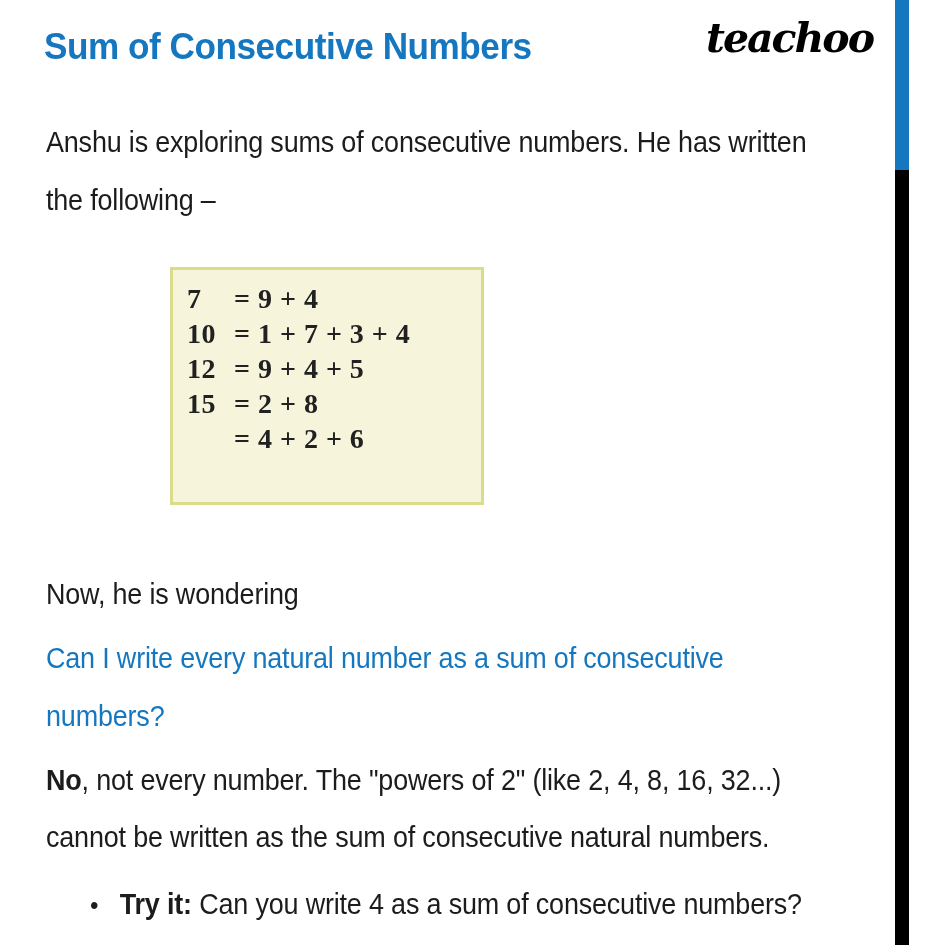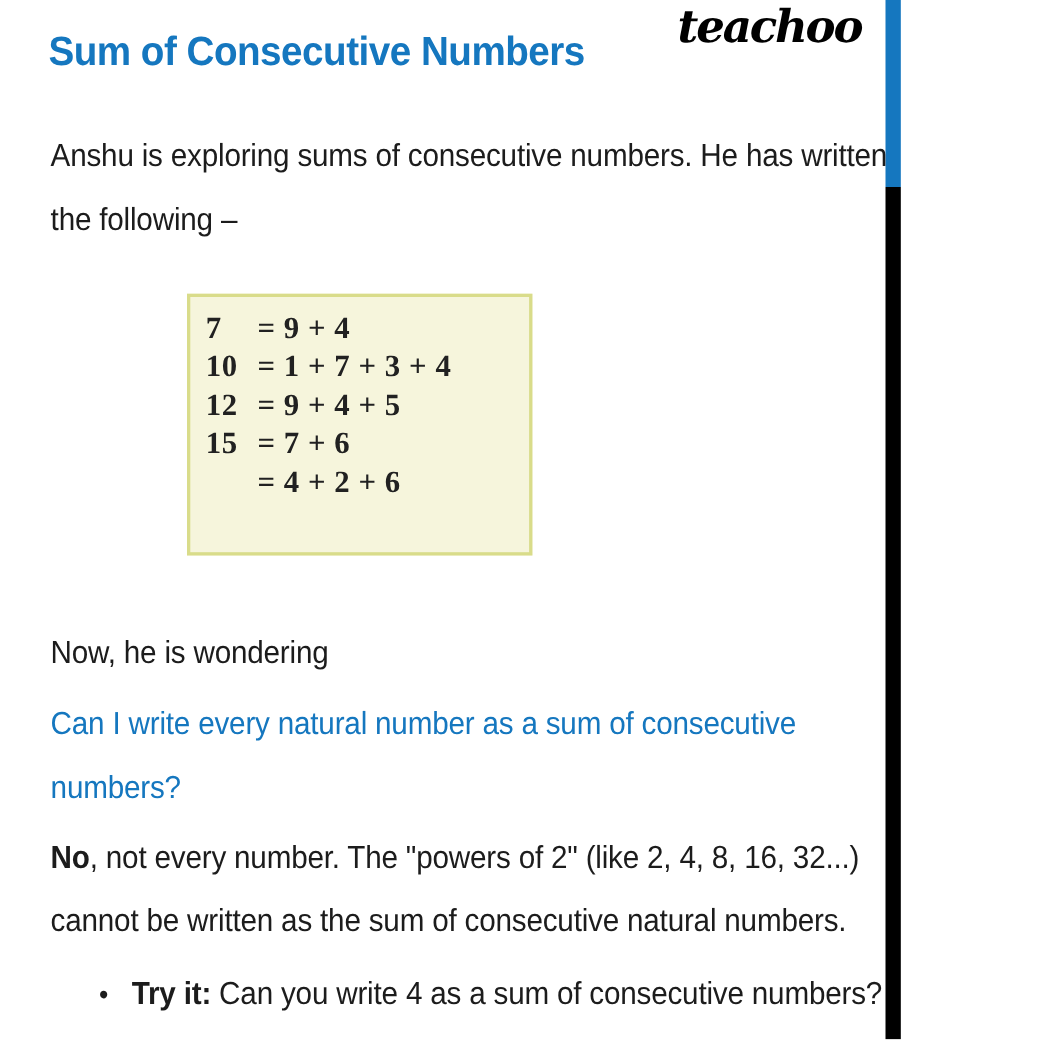--- a/index.html
+++ b/index.html
@@ -1,19 +1,19 @@
 <!DOCTYPE html>
 <html style="--accent-blue: #1577bf; --bar-black: #000000; --box-bg: #f6f5dc; --box-border: #d9dc8a; --text-dark: #1c1c1c;"><head>
 <meta charset="utf-8">
 <style>
   * { margin: 0; padding: 0; box-sizing: border-box; }
   html, body { background: #ffffff; }
   .slide {
     position: relative;
-    width: 819px;
+    width: 909px;
     height: 945px;
     background: #ffffff;
     overflow: hidden;
     font-family: "Liberation Sans", sans-serif;
     color: var(--text-dark, #1c1c1c);
   }
   
   .bar { position: absolute; right: 0; width: 14px; }
   .bar-blue  { top: 0;     height: 170px; background: var(--accent-blue, #1577bf); }
   .bar-black { top: 170px; height: 775px; background: var(--bar-black, #000000); }
@@ -25,21 +25,21 @@
     font-size: 37px;
     font-weight: bold;
     letter-spacing: -0.5px;
     color: var(--accent-blue, #1577bf);
     transform: scaleX(0.95);
     transform-origin: 0 0;
     white-space: nowrap;
   }
   .logo {
     position: absolute;
-    right: 36px; top: 0;
+    right: 36px; top: 14px;
     font-family: "DejaVu Serif", serif;
     font-style: italic;
     font-weight: bold;
     font-size: 41px;
     letter-spacing: -2px;
     color: #000000;
     white-space: nowrap;
     margin-left: 41px;
   }
 
@@ -110,21 +110,21 @@
     <div class="eq-row">
       <span class="eq-lhs">10</span>
       <span class="eq-rhs">= 1 + 7 + 3 + 4</span>
     </div>
     <div class="eq-row">
       <span class="eq-lhs">12</span>
       <span class="eq-rhs">= 9 + 4 + 5</span>
     </div>
     <div class="eq-row">
       <span class="eq-lhs">15</span>
-      <span class="eq-rhs">= 7 + 6</span>
+      <span class="eq-rhs">= 2 + 8</span>
     </div>
     <div class="eq-row">
       <span class="eq-lhs"></span>
       <span class="eq-rhs">= 4 + 2 + 6</span>
     </div>
   </div>
 
   <div class="body-text wondering">Now, he is wondering</div>
 
   <div class="body-text question">

